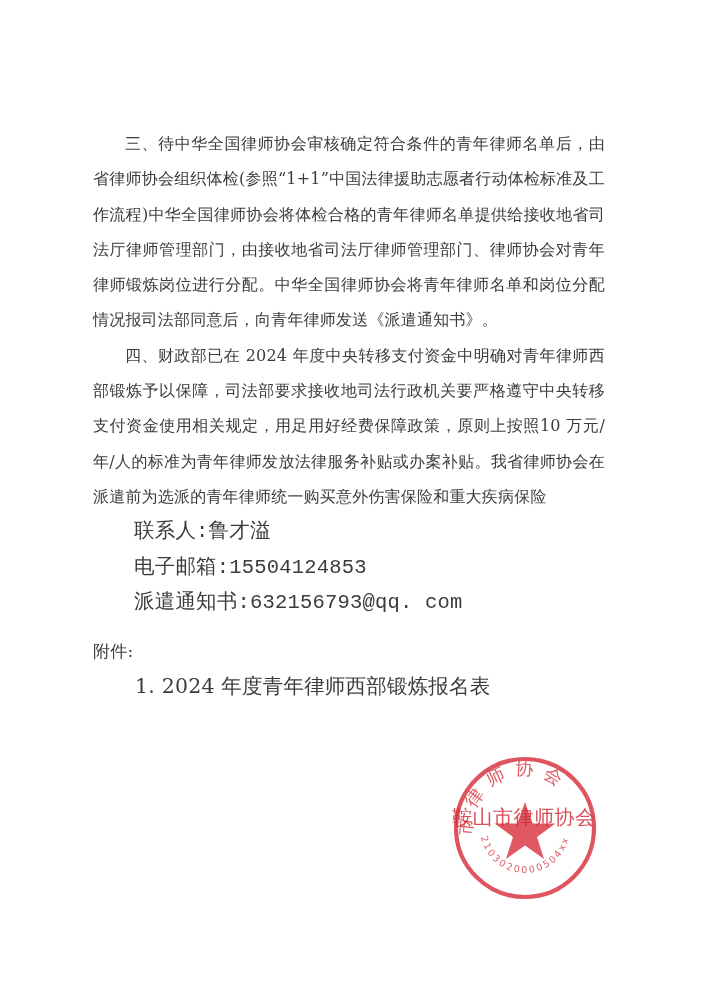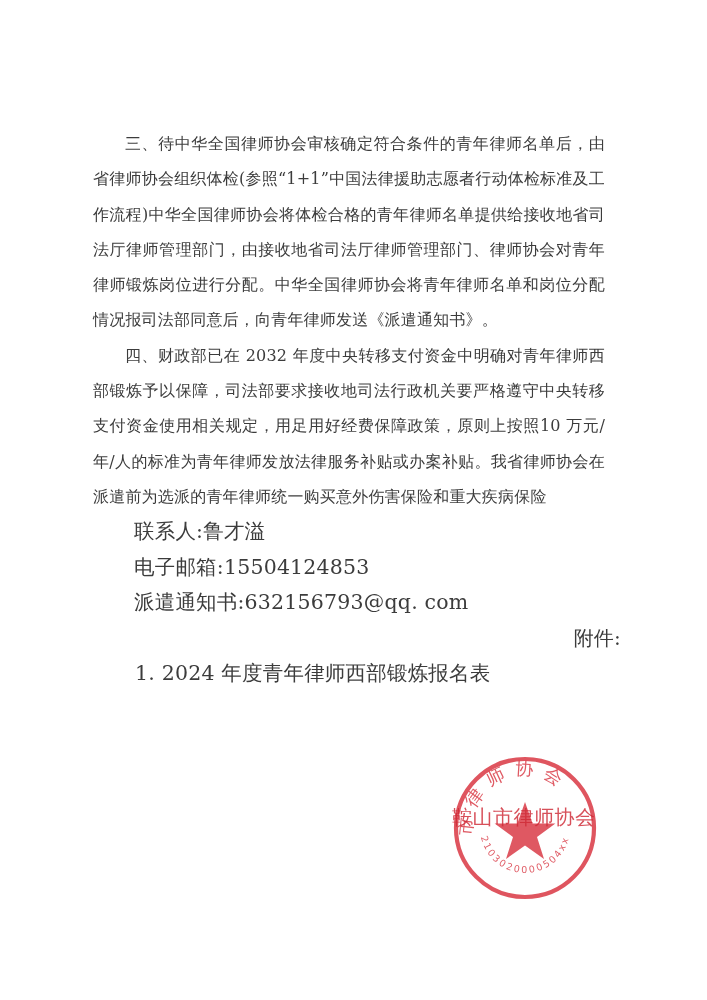--- a/index.html
+++ b/index.html
@@ -42,29 +42,29 @@
     text-indent: 2em;
   }
 
   .contact-line {
     font-size: 20.5px;
     line-height: 35.3px;
     color: #3c3c3c;
     text-indent: 2em;
     letter-spacing: 0.2px;
     white-space: nowrap;
+    font-family: Liberation Mono, monospace;
   }
 
   .attach-head {
-    font-size: 20px;
+    font-size: 17px;
     line-height: 35.3px;
     color: #3c3c3c;
     letter-spacing: 0.2px;
-    margin-top: 1px;
-    text-align: right;
+    margin-top: 14px;
   }
 
   .attach-item {
     font-size: 20.5px;
     line-height: 35.3px;
     color: #3c3c3c;
     letter-spacing: 0.2px;
     white-space: nowrap;
     margin-left: 42px;
   }
@@ -101,21 +101,21 @@
 </style>
 </head>
 <body>
 
 <div class="page">
 
   <div class="doc-body">
 
     <p class="para indent2">三、待中华全国律师协会审核确定符合条件的青年律师名单后，由省律师协会组织体检(参照“1+1”中国法律援助志愿者行动体检标准及工作流程)中华全国律师协会将体检合格的青年律师名单提供给接收地省司法厅律师管理部门，由接收地省司法厅律师管理部门、律师协会对青年律师锻炼岗位进行分配。中华全国律师协会将青年律师名单和岗位分配情况报司法部同意后，向青年律师发送《派遣通知书》。</p>
 
-    <p class="para indent2">四、财政部已在 2032 年度中央转移支付资金中明确对青年律师西部锻炼予以保障，司法部要求接收地司法行政机关要严格遵守中央转移支付资金使用相关规定，用足用好经费保障政策，原则上按照10 万元/年/人的标准为青年律师发放法律服务补贴或办案补贴。我省律师协会在派遣前为选派的青年律师统一购买意外伤害保险和重大疾病保险</p>
+    <p class="para indent2">四、财政部已在 2024 年度中央转移支付资金中明确对青年律师西部锻炼予以保障，司法部要求接收地司法行政机关要严格遵守中央转移支付资金使用相关规定，用足用好经费保障政策，原则上按照10 万元/年/人的标准为青年律师发放法律服务补贴或办案补贴。我省律师协会在派遣前为选派的青年律师统一购买意外伤害保险和重大疾病保险</p>
 
     <div class="contact-line">联系人:鲁才溢</div>
 
     <div class="contact-line">电子邮箱:15504124853</div>
 
     <div class="contact-line">派遣通知书:632156793@qq. com</div>
 
     <div class="attach-head">附件:</div>
 
     <div class="attach-item">1. 2024 年度青年律师西部锻炼报名表</div>

